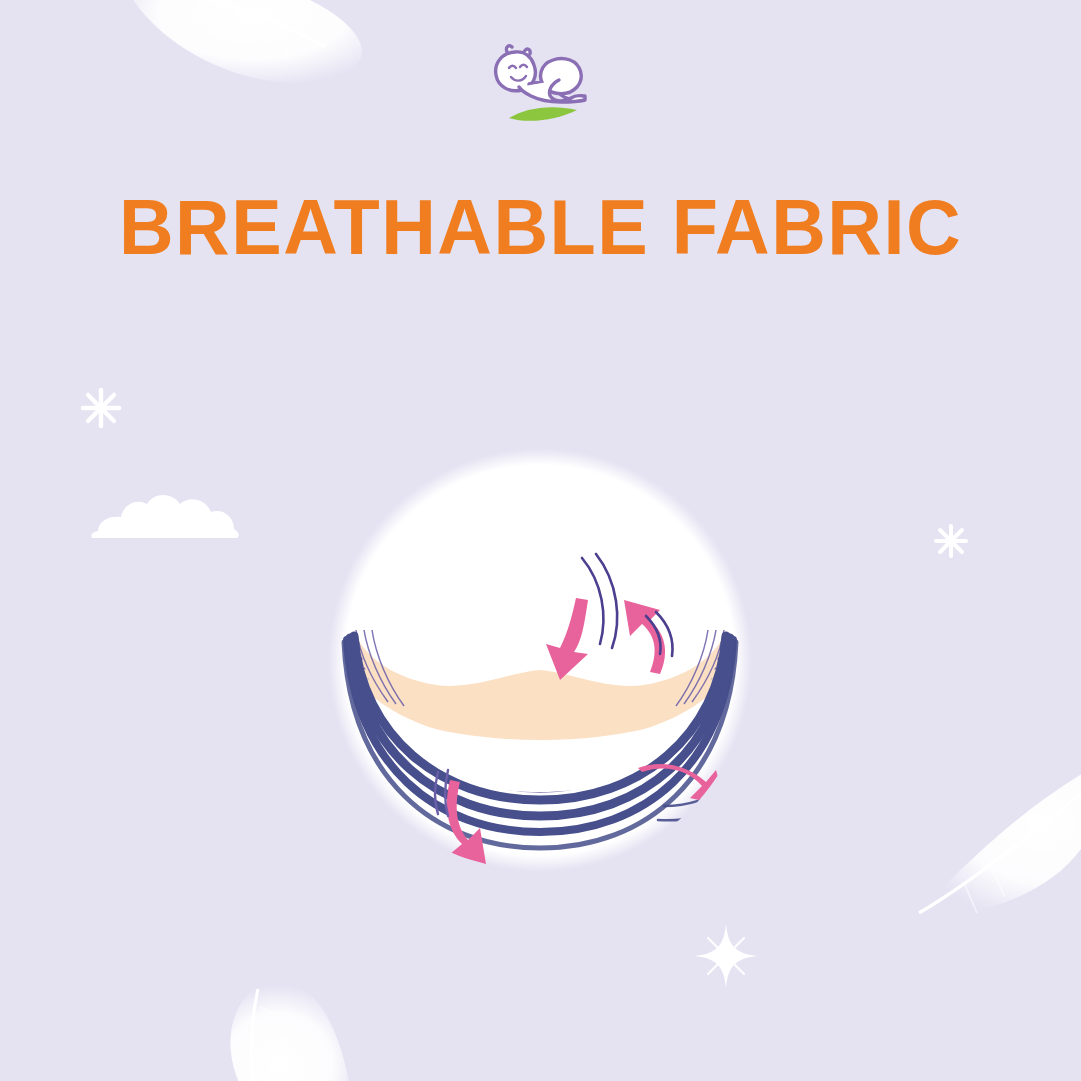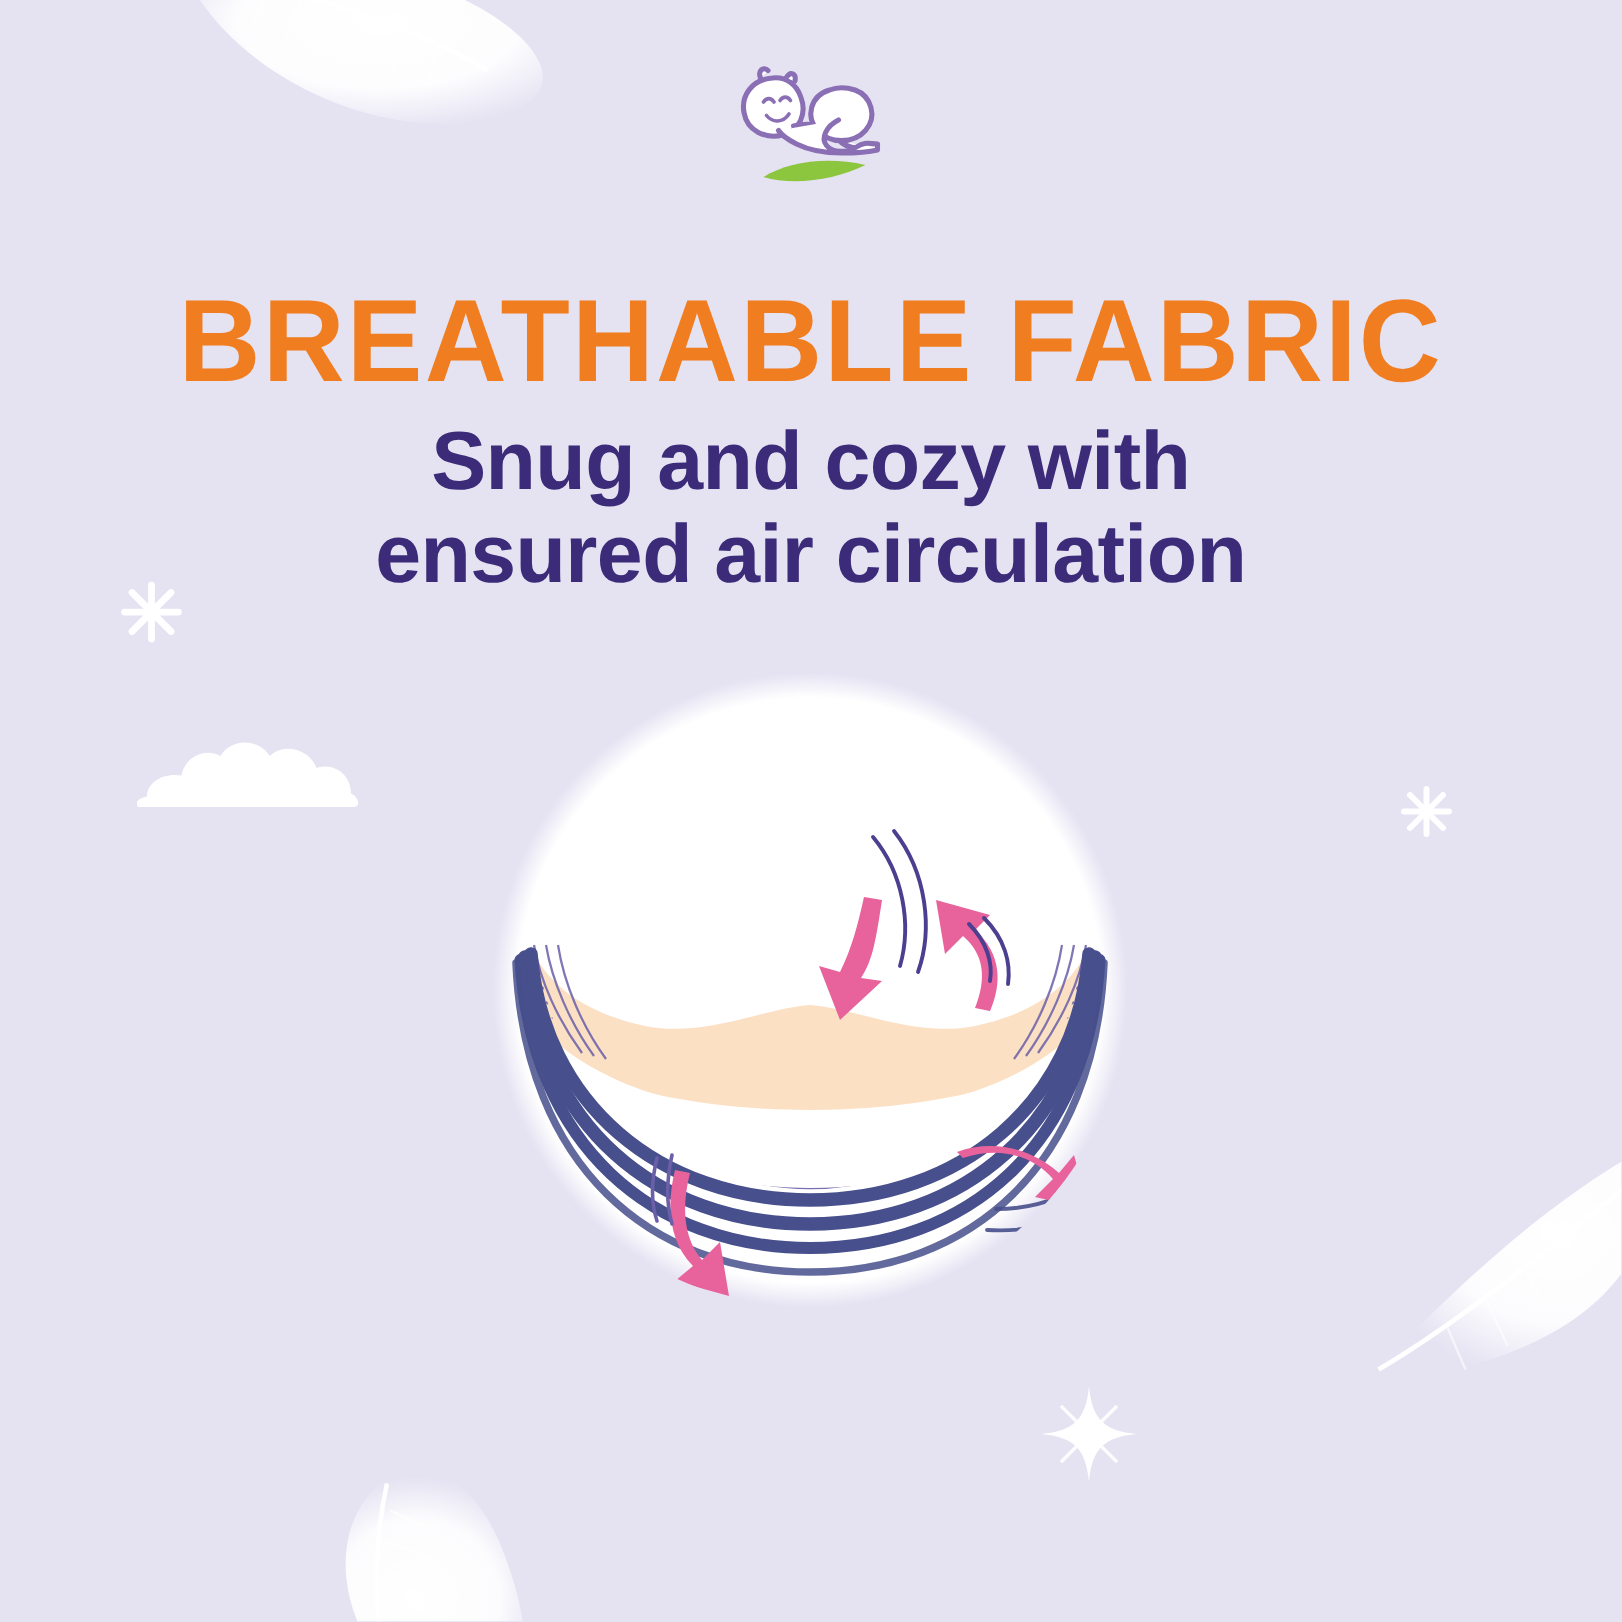--- a/index.html
+++ b/index.html
@@ -200,24 +200,20 @@
         <path d="M35,27 C37,24 40,24 42,27"></path>
         <path d="M26,37 C30,42 37,42 41,36"></path>
       </g>
 
       <path d="M24,78 C40,68 66,64 92,70 C72,80 44,84 24,78 Z" fill="#8cc63f"></path>
     </svg>
   </div>
 
   <div class="headline">BREATHABLE FABRIC</div>
 
-  <div class="subtitle">
-    <span>Snug and cozy with</span>
-    <span>ensured air circulation</span>
-  </div>
 
   <div class="illus-wrap">
     <svg width="440" height="440" viewBox="0 0 440 440">
       <defs>
         <radialGradient id="circGrad" cx="50%" cy="50%" r="50%">
           <stop offset="0%" stop-color="#ffffff" stop-opacity="1"></stop>
           <stop offset="92%" stop-color="#ffffff" stop-opacity="1"></stop>
           <stop offset="100%" stop-color="#ffffff" stop-opacity="0"></stop>
         </radialGradient>
 

